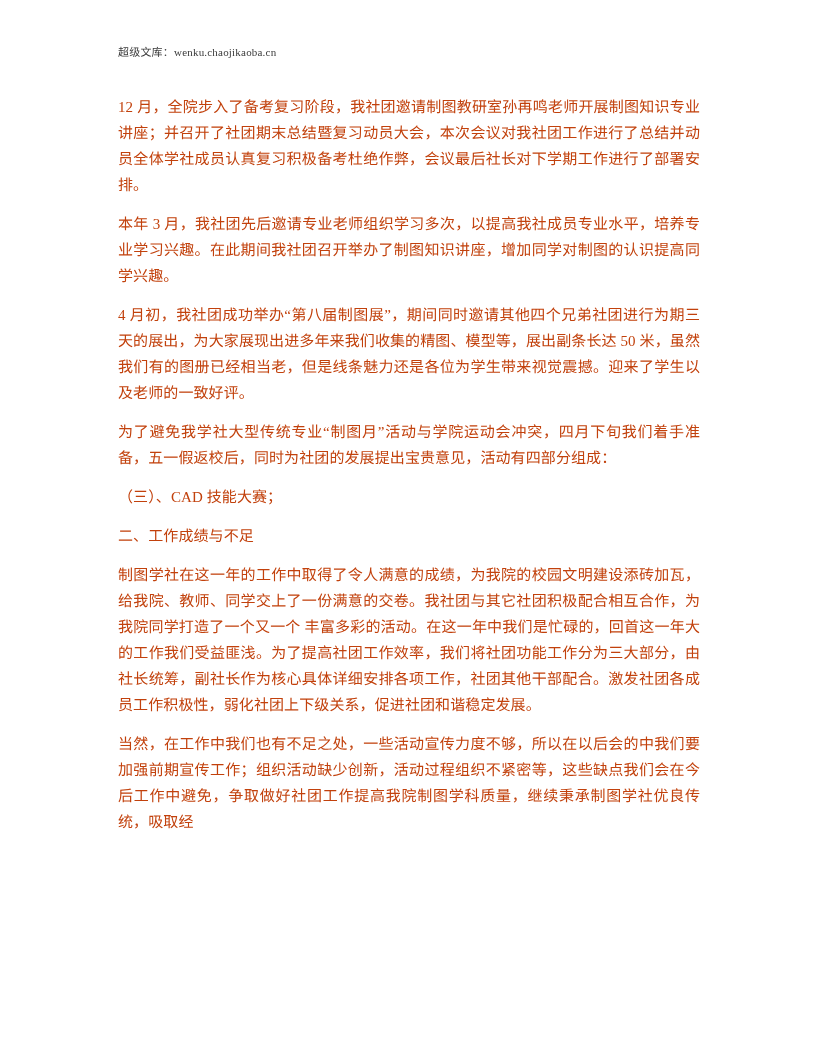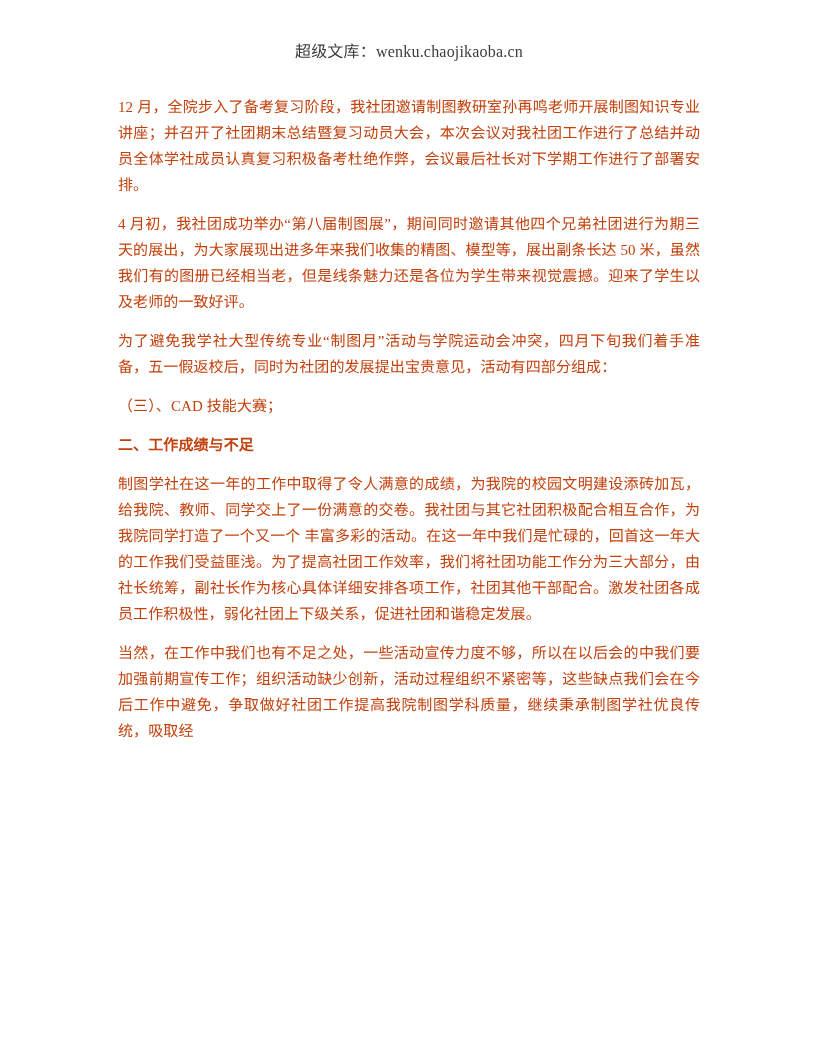--- a/index.html
+++ b/index.html
@@ -19,22 +19,22 @@
     margin: 0 auto;
     background: #ffffff;
     box-sizing: border-box;
     overflow: hidden;
   }
   .site-header {
     position: absolute;
     top: 43px;
     left: 118px;
     width: 582px;
-    text-align: center;
-    font-size: 16px;
+    text-align: left;
+    font-size: 11px;
     line-height: 18px;
     color: #3b3b3b;
     letter-spacing: 0.2px;
     white-space: nowrap;
   }
   .doc-body {
     position: absolute;
     top: 94px;
     left: 118px;
     width: 582px;
@@ -47,35 +47,35 @@
     margin: 0 0 13px 0;
     color: #c2410c;
     letter-spacing: 0.1px;
     word-break: break-word;
   }
   .para:last-child {
     margin-bottom: 0;
   }
   .para.heading {
     margin-bottom: 13px;
-    font-weight: bold;
   }
   .para.list-item {
     margin-bottom: 13px;
   }
 </style>
 </head>
 <body>
 
 <div class="page">
 
   <div class="site-header">超级文库：wenku.chaojikaoba.cn</div>
 
   <div class="doc-body">
       <p class="para">12 月，全院步入了备考复习阶段，我社团邀请制图教研室孙再鸣老师开展制图知识专业讲座；并召开了社团期末总结暨复习动员大会，本次会议对我社团工作进行了总结并动员全体学社成员认真复习积极备考杜绝作弊，会议最后社长对下学期工作进行了部署安排。</p>
+      <p class="para">本年 3 月，我社团先后邀请专业老师组织学习多次，以提高我社成员专业水平，培养专业学习兴趣。在此期间我社团召开举办了制图知识讲座，增加同学对制图的认识提高同学兴趣。</p>
       <p class="para">4 月初，我社团成功举办“第八届制图展”，期间同时邀请其他四个兄弟社团进行为期三天的展出，为大家展现出进多年来我们收集的精图、模型等，展出副条长达 50 米，虽然我们有的图册已经相当老，但是线条魅力还是各位为学生带来视觉震撼。迎来了学生以及老师的一致好评。</p>
       <p class="para">为了避免我学社大型传统专业“制图月”活动与学院运动会冲突，四月下旬我们着手准备，五一假返校后，同时为社团的发展提出宝贵意见，活动有四部分组成：</p>
       <p class="para list-item">（三）、CAD 技能大赛；</p>
       <p class="para heading">二、工作成绩与不足</p>
       <p class="para">制图学社在这一年的工作中取得了令人满意的成绩，为我院的校园文明建设添砖加瓦，给我院、教师、同学交上了一份满意的交卷。我社团与其它社团积极配合相互合作，为我院同学打造了一个又一个 丰富多彩的活动。在这一年中我们是忙碌的，回首这一年大的工作我们受益匪浅。为了提高社团工作效率，我们将社团功能工作分为三大部分，由社长统筹，副社长作为核心具体详细安排各项工作，社团其他干部配合。激发社团各成员工作积极性，弱化社团上下级关系，促进社团和谐稳定发展。</p>
       <p class="para">当然，在工作中我们也有不足之处，一些活动宣传力度不够，所以在以后会的中我们要加强前期宣传工作；组织活动缺少创新，活动过程组织不紧密等，这些缺点我们会在今后工作中避免，争取做好社团工作提高我院制图学科质量，继续秉承制图学社优良传统，吸取经</p>
     </div>
 
 </div>
 

